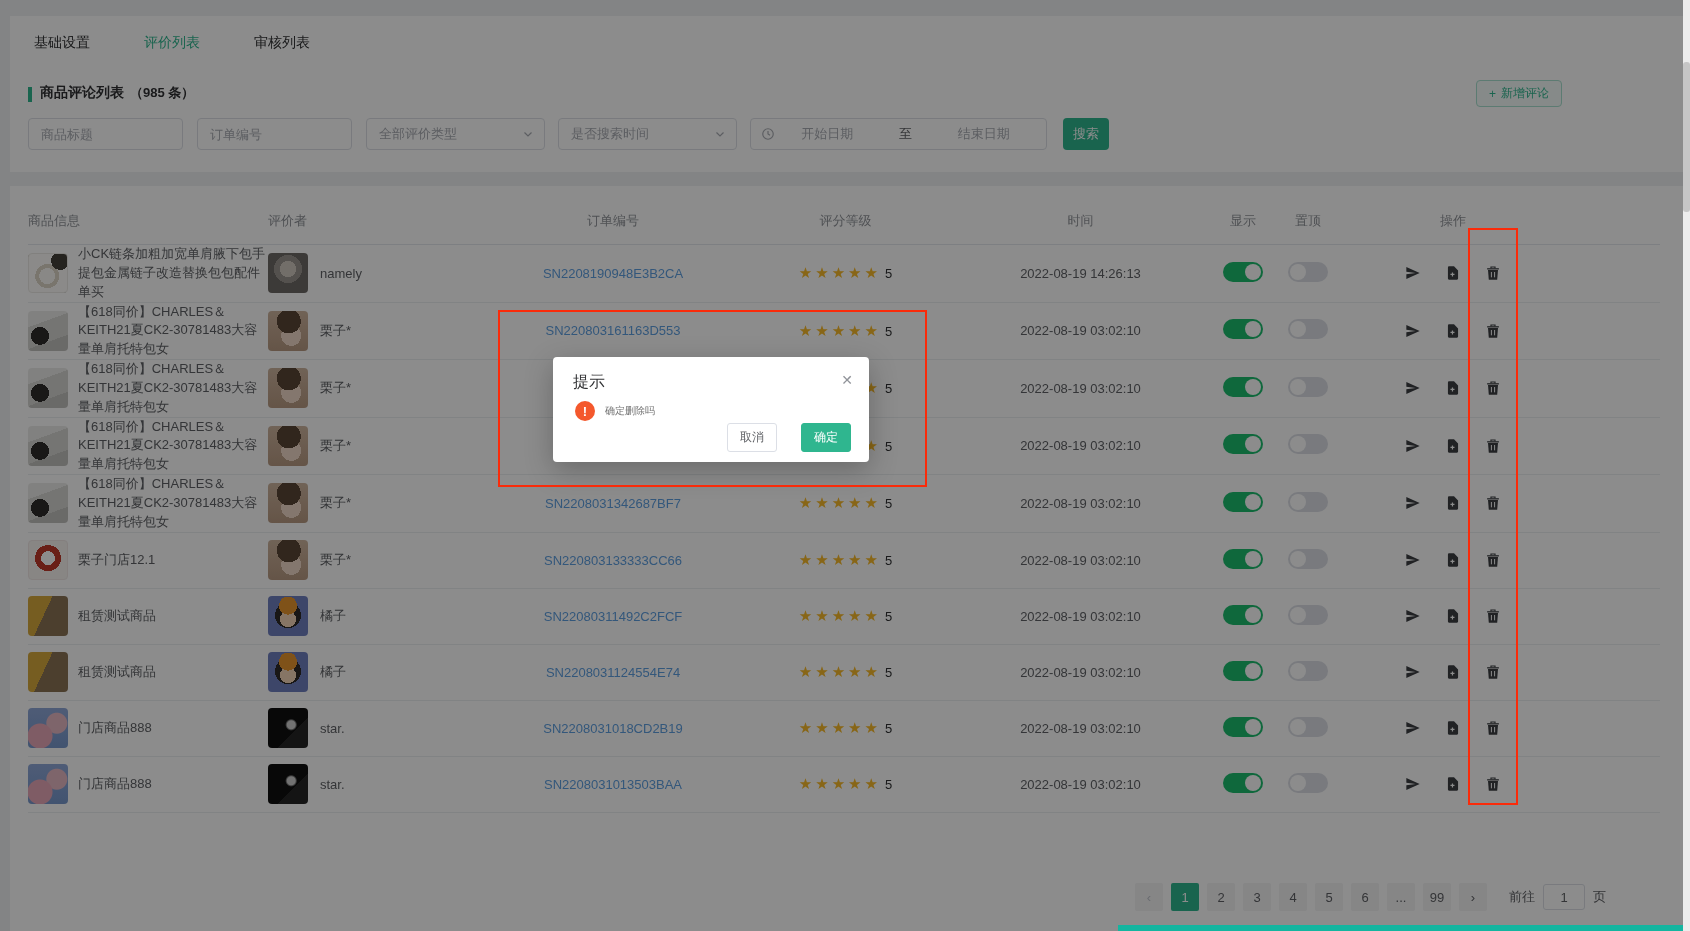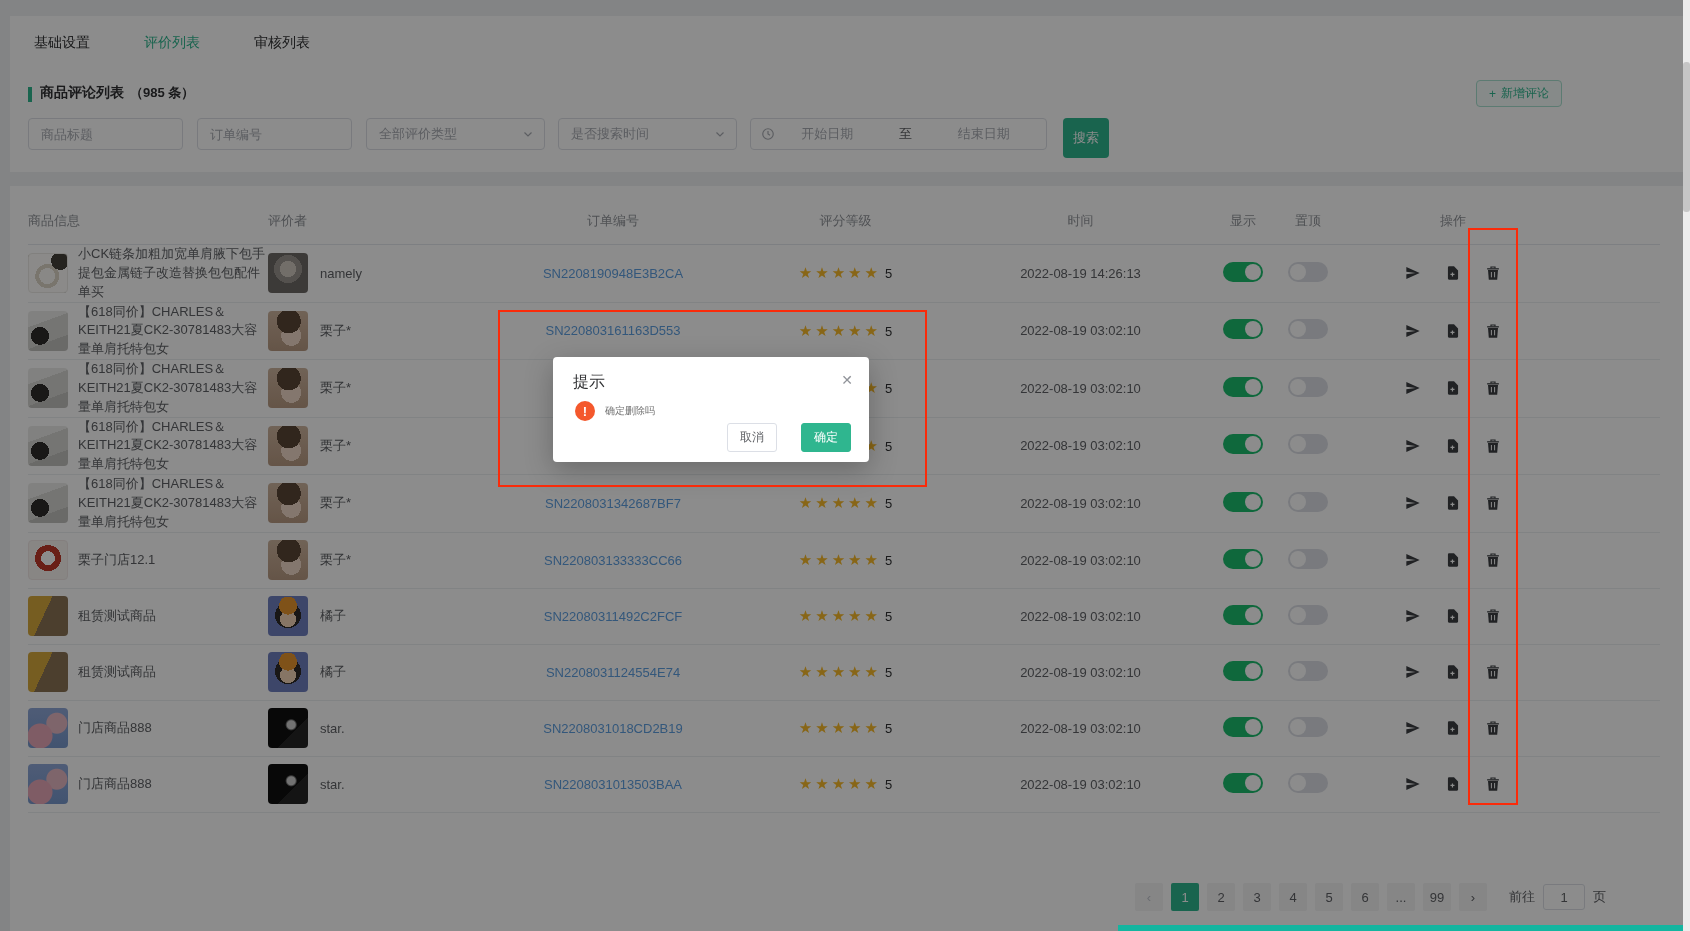--- a/index.html
+++ b/index.html
@@ -21,30 +21,30 @@
 
   
   .filter-card{left:10px;top:60px;right:0;height:112px;}
   .fc-title{position:absolute;left:18px;top:24px;display:flex;align-items:flex-end;}
   .green-bar{width:4px;height:15px;background:var(--theme_green);margin-right:8px;}
   .fc-title-text{font-size:14px;font-weight:bold;color:var(--text-dark);}
   .fc-count{font-size:13px;font-weight:bold;color:var(--text-dark);margin-left:6px;}
   .add-btn{position:absolute;top:20px;right:128px;height:27px;padding:0 12px;font-size:12px;
     color:var(--theme_green);background:#f4fbf9;border:1px solid #a8e0cf;border-radius:4px;
     display:flex;align-items:center;gap:5px;cursor:pointer;}
-  .filter-row{position:absolute;left:18px;top:58px;display:flex;}
+  .filter-row{position:absolute;left:18px;top:58px;display:flex;align-items:center;}
   .f-input,.f-select,.f-date{height:32px;border:1px solid var(--border);border-radius:4px;background:#fff;
     font-size:13px;color:var(--text);display:flex;align-items:center;}
   input.f-input{padding:0 12px;width:155px;margin-right:14px;outline:none;}
   input::placeholder{color:#a8abb2;}
   .f-select{width:179px;margin-right:13px;padding:0 10px 0 12px;justify-content:space-between;color:#a8abb2;cursor:pointer;}
   .f-date{width:297px;margin-right:16px;padding:0 10px;color:#a8abb2;cursor:pointer;}
   .f-date .sep{color:var(--text);flex:1;text-align:center;}
   .f-date .d-ph{flex:2;text-align:center;}
-  .search-btn{width:46px;height:40px;background:var(--theme_green);border:none;border-radius:4px;
+  .search-btn{width:46px;height:32px;background:var(--theme_green);border:none;border-radius:4px;
     color:#fff;font-size:13px;cursor:pointer;}
   .icn{display:inline-flex;align-items:center;}
 
   
   .table-card{left:10px;top:186px;right:0;bottom:0;}
   table{border-collapse:collapse;table-layout:fixed;margin-left:18px;width:1632px;}
   col.c-product{width:240px}col.c-reviewer{width:220px}col.c-order{width:250px}
   col.c-rating{width:215px}col.c-time{width:255px}col.c-show{width:70px}
   col.c-top{width:60px}col.c-actions{width:230px}col.c-fill{width:92px}
   th{font-size:13px;font-weight:normal;color:var(--text-light);text-align:left;

